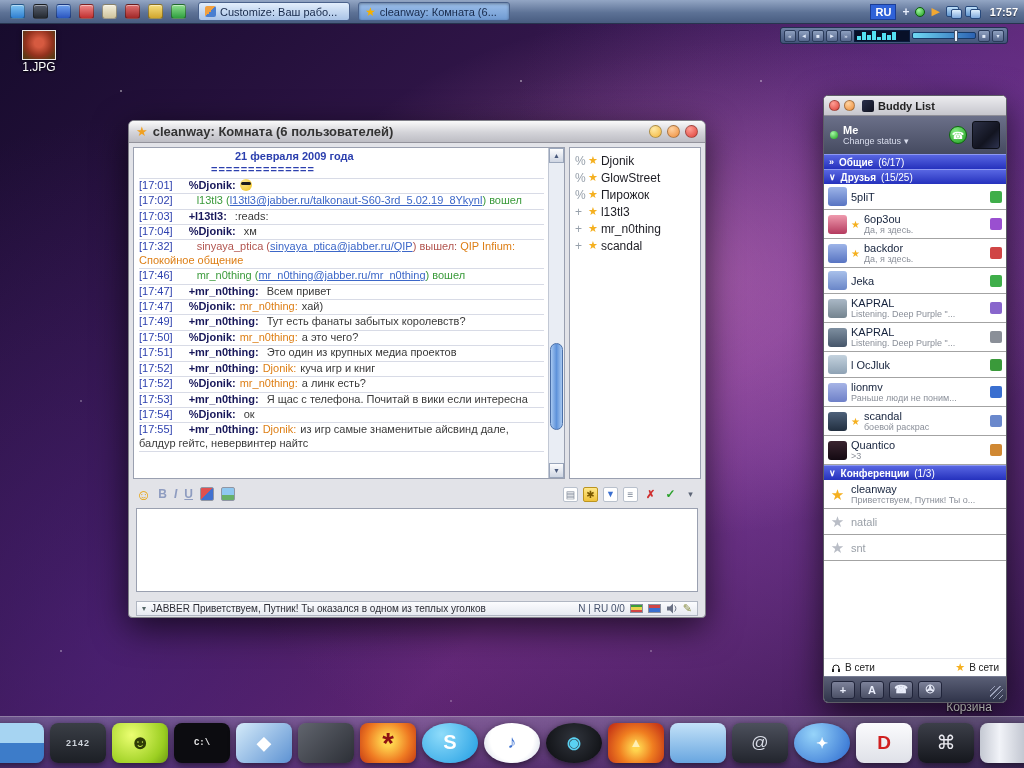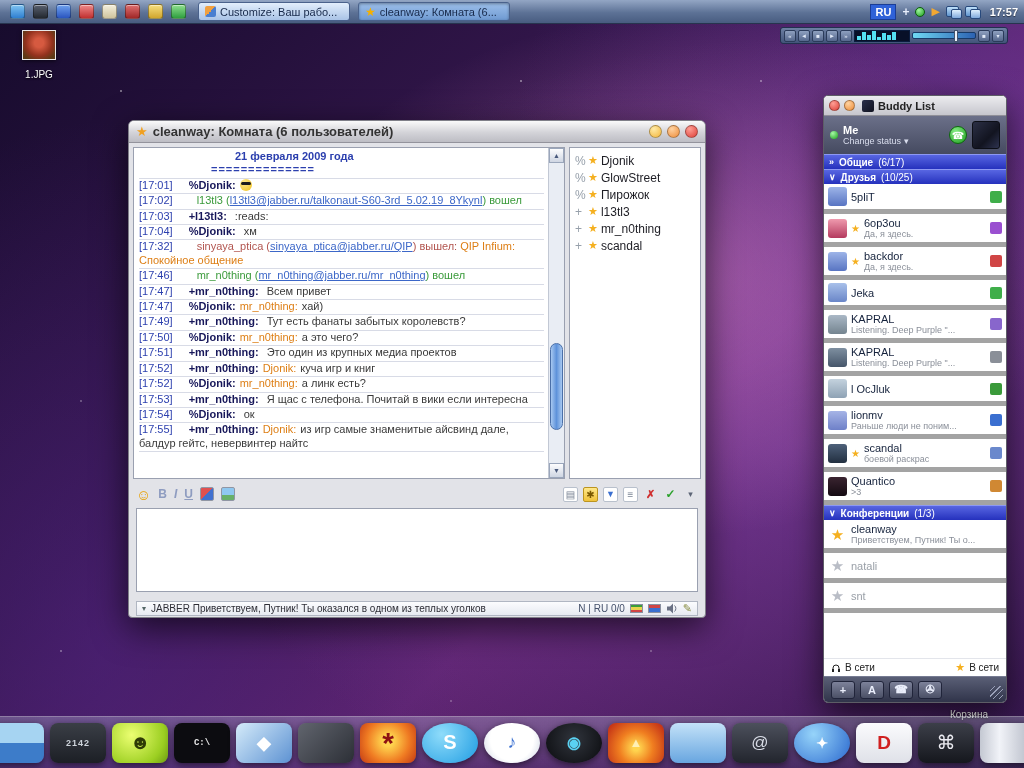--- a/index.html
+++ b/index.html
@@ -45,21 +45,21 @@
     color:#e2eaf8; background:linear-gradient(#8ea0bf,#55678c); border:1px solid #2b3b5a; border-radius:2px; }
   .db-lcd { width:56px; height:12px; background:#081028; border:1px solid #0b1c3e; display:flex; align-items:flex-end; gap:1px; padding:1px 2px; }
   .db-lcd span { width:4px; background:#54e0f2; display:block; }
   .db-slider { flex:1; height:7px; background:linear-gradient(90deg,#6fd8f4,#2c62b2); border:1px solid #183a68; border-radius:2px; position:relative; }
   .db-knob { position:absolute; right:28%; top:-3px; width:4px; height:12px; background:#eef3fb; border:1px solid #445570; }
 
   
   #icon-1jpg { position:absolute; left:14px; top:30px; width:50px; text-align:center; }
   .thumb { width:34px; height:30px; margin:0 auto; border:1px solid #e8e8e8;
     background:radial-gradient(circle at 50% 42%,#d65a40 20%,#93321e 58%,#5c3a16 85%); box-shadow:0 1px 4px rgba(0,0,0,.6); }
-  .dlabel { color:#fff; font-size:10px; margin-top:9px; text-shadow:0 1px 2px #000; }
+  .dlabel { color:#fff; font-size:12px; margin-top:0; text-shadow:0 1px 2px #000; }
   #desk-trash { position:absolute; left:936px; top:662px; width:66px; text-align:center; }
   .trash-body { width:30px; height:38px; margin:0 auto; border-radius:3px 3px 6px 6px; border:1px solid #7d8592;
     background:linear-gradient(90deg,#b9bfc9,#eef1f6 35%,#a9afbb),repeating-linear-gradient(90deg,transparent 0 5px,rgba(90,98,112,.5) 5px 6px); }
 
   
   .win { position:absolute; box-shadow:0 10px 34px rgba(0,0,0,.65); border-radius:6px 6px 4px 4px; }
   .tb-circle { width:13px; height:13px; border-radius:50%; border:1px solid rgba(0,0,0,.3); flex:none; }
   .c-yellow { background:radial-gradient(circle at 35% 28%,#ffeaa6,#f3b63c); }
   .c-orange { background:radial-gradient(circle at 35% 28%,#ffd2a0,#ee8d3a); }
   .c-red    { background:radial-gradient(circle at 35% 28%,#ff9e94,#dd4038); }
@@ -136,21 +136,21 @@
   .mecol { flex:1; min-width:0; }
   .mename { color:#fff; font-size:11px; font-weight:bold; }
   .mestatus { color:#d9dded; font-size:9px; display:flex; align-items:center; gap:3px; }
   .mephone { width:18px; height:18px; border-radius:50%; background:radial-gradient(circle at 35% 28%,#86ec86,#1f9e1f); border:1px solid #0c6a0c;
     color:#fff; font-size:10px; display:flex; align-items:center; justify-content:center; flex:none; }
   .meavatar { width:28px; height:28px; border-radius:3px; border:1px solid #0c0e16; background:linear-gradient(135deg,#2b2f45,#121420 60%,#2e3350); flex:none; }
   .group-hdr { height:15px; flex:none; display:flex; align-items:center; gap:5px; padding:0 5px;
     background:linear-gradient(#5866e2,#2531bd); border-top:1px solid #8d98f2; color:#fff; font-size:10px; font-weight:bold; }
   .garrow { font-size:9px; }
   .gcount { font-weight:normal; }
-  .crow { display:flex; align-items:center; gap:4px; padding:3px 4px; border-bottom:5px solid #a3a3a3; background:#fff; }
+  .crow { display:flex; align-items:center; gap:4px; padding:3px 4px; border-bottom:1px solid #a3a3a3; background:#fff; }
   .cav { width:19px; height:19px; border-radius:3px; flex:none; display:flex; align-items:center; justify-content:center; }
   .contacts .crow:nth-child(1) .cav{background:linear-gradient(#9db4e8,#5874c2);}
   .contacts .crow:nth-child(2) .cav{background:linear-gradient(#ef9aae,#b43a5e);}
   .contacts .crow:nth-child(3) .cav{background:linear-gradient(#9db4e8,#5874c2);}
   .contacts .crow:nth-child(4) .cav{background:linear-gradient(#a8c0ea,#6a86c8);}
   .contacts .crow:nth-child(5) .cav{background:linear-gradient(#aab8c6,#74848f);}
   .contacts .crow:nth-child(6) .cav{background:linear-gradient(#7e8fa0,#46566a);}
   .contacts .crow:nth-child(7) .cav{background:linear-gradient(#c4d2de,#8ea2b4);}
   .contacts .crow:nth-child(8) .cav{background:linear-gradient(#a6b4e6,#6e80c8);}
   .contacts .crow:nth-child(9) .cav{background:linear-gradient(#4e617a,#222f40);}
@@ -396,21 +396,21 @@
     <span class="meavatar"></span>
   </div>
   <div class="group-hdr">
     <span class="garrow">»</span>
     <span>Общие</span>
     <span class="gcount">(6/17)</span>
   </div>
   <div class="group-hdr">
     <span class="garrow">∨</span>
     <span>Друзья</span>
-    <span class="gcount">(10/25)</span>
+    <span class="gcount">(15/25)</span>
   </div>
   <div class="contacts">
     <div class="crow">
         <span class="cav"></span>
         <div class="cmain">
           <div class="cname">5pliT</div>
         </div>
         <span class="cicon"></span>
       </div>
     <div class="crow starred">

